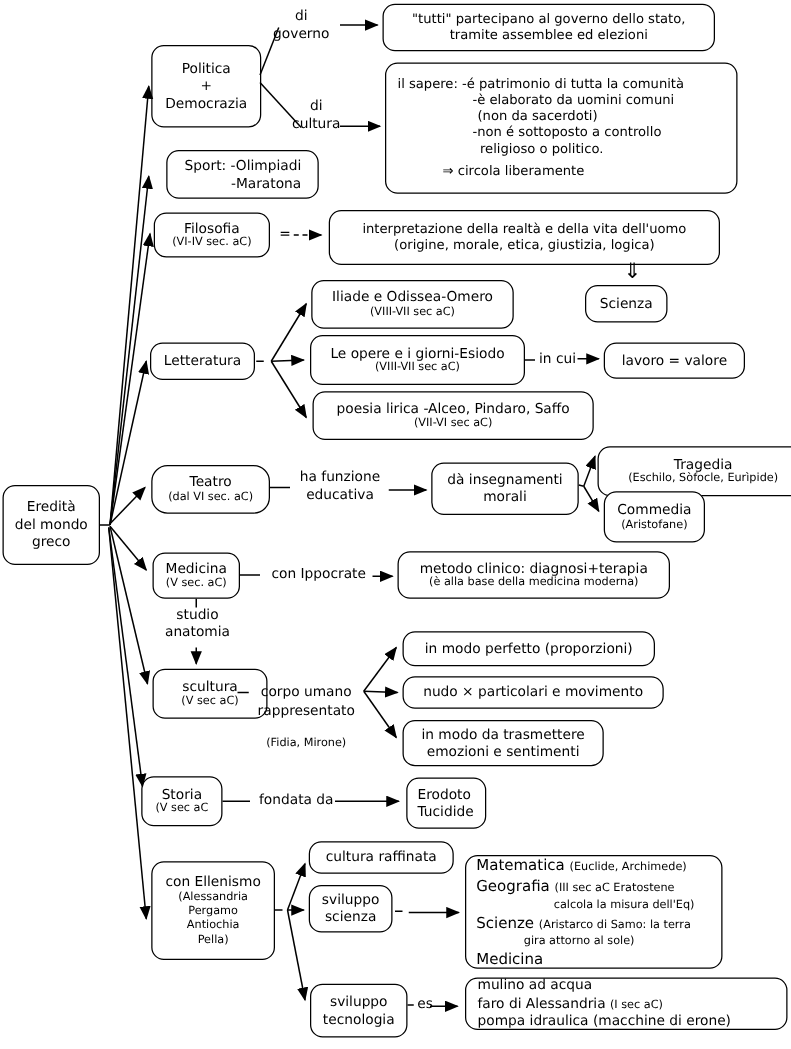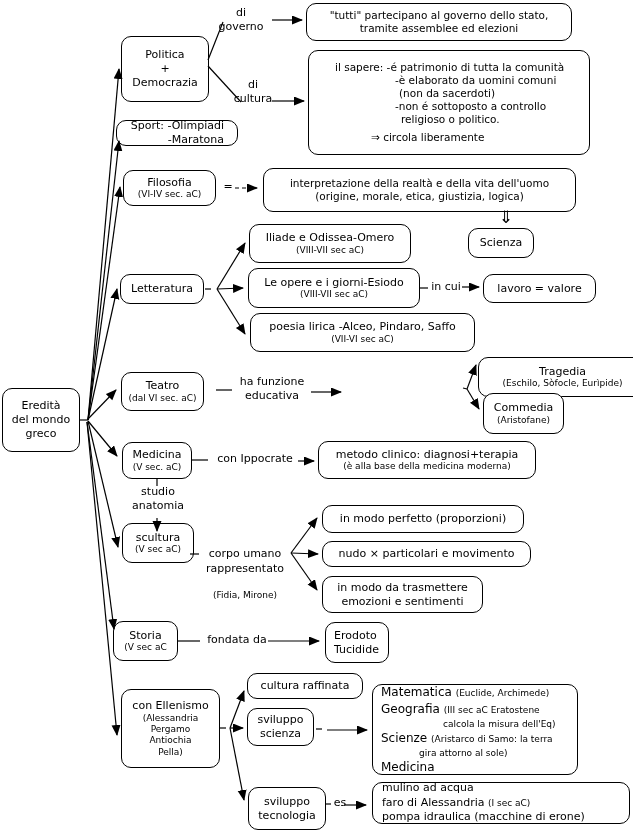--- a/index.html
+++ b/index.html
@@ -1,21 +1,21 @@
 <!DOCTYPE html>
 <html><head>
 <meta charset="utf-8">
 <style>
   html,body{margin:0;padding:0;background:#fff;}
   #canvas{position:relative;width:633px;height:839px;background:#fff;overflow:hidden;
           font-family:"DejaVu Sans","Liberation Sans",sans-serif;color:#000;}
   .box{position:absolute;box-sizing:border-box;border:1.5px solid #000;border-radius:10px;
        background:#fff;display:flex;flex-direction:column;justify-content:center;align-items:center;
        text-align:center;font-size:11px;line-height:1.25;white-space:pre-line;padding:2px 4px;}
-  .box.left{align-items:flex-start;text-align:left;padding:6px 26px;}
+  .box.left{align-items:flex-start;text-align:left;padding:6px 9px;}
   .box.right{align-items:flex-end;text-align:right;padding-right:13px;}
   .sub{font-size:9px;line-height:1.25;white-space:pre-line;}
   .big{font-size:12px;}
   .small{font-size:9px;}
   .lbl{position:absolute;font-size:11px;line-height:1.3;text-align:center;white-space:pre-line;}
   .sap{white-space:nowrap;}
   .s2{padding-left:60px;} .s3{padding-left:64px;} .s4{padding-left:60px;}
   .s5{padding-left:66px;} .s6{padding-left:36px;margin-top:5px;}
   .ind1{padding-left:62px;line-height:1.15;} .ind2{padding-left:38px;line-height:1.15;}
   .sciline{line-height:1.35;white-space:nowrap;}
@@ -29,21 +29,21 @@
 <div id="canvas">
 
   <div class="box" style="left:2px;top:388px;width:78px;height:64px;">Eredità
 del mondo
 greco</div>
 
   <div class="box" style="left:121px;top:36px;width:88px;height:66px;">Politica
 +
 Democrazia</div>
 
-  <div class="box right" style="left:116px;top:120px;width:122px;height:26px;">Sport: -Olimpiadi
+  <div class="box right" style="left:133px;top:120px;width:122px;height:39px;">Sport: -Olimpiadi
 -Maratona</div>
 
   <div class="box" style="left:123px;top:170px;width:93px;height:36px;">
     <div>Filosofia</div>
     <div class="sub">(VI-IV sec. aC)</div>
   </div>
 
   <div class="box" style="left:263px;top:168px;width:313px;height:44px;font-size:10.5px;">interpretazione della realtà e della vita dell'uomo
 (origine, morale, etica, giustizia, logica)</div>
 
@@ -78,42 +78,44 @@
   <div class="box" style="left:250px;top:313px;width:225px;height:39px;">
     <div>poesia lirica -Alceo, Pindaro, Saffo</div>
     <div class="sub">(VII-VI sec aC)</div>
   </div>
 
   <div class="box" style="left:478px;top:357px;width:169px;height:40px;">
     <div>Tragedia</div>
     <div class="sub">(Eschilo, Sòfocle, Eurìpide)</div>
   </div>
 
-  <div class="box" style="left:121px;top:372px;width:83px;height:39px;">
+  <div class="box" style="left:121px;top:372px;width:95px;height:39px;border-radius:13px;">
     <div>Teatro</div>
     <div class="sub">(dal VI sec. aC)</div>
   </div>
 
+  <div class="box" style="left:345px;top:370px;width:118px;height:42px;">dà insegnamenti
+morali</div>
 
   <div class="box" style="left:483px;top:393px;width:81px;height:41px;">
     <div>Commedia</div>
     <div class="sub">(Aristofane)</div>
   </div>
 
   <div class="box" style="left:122px;top:442px;width:70px;height:37px;">
     <div>Medicina</div>
     <div class="sub">(V sec. aC)</div>
   </div>
 
   <div class="box" style="left:318px;top:441px;width:218px;height:38px;">
     <div>metodo clinico: diagnosi+terapia</div>
     <div class="sub">(è alla base della medicina moderna)</div>
   </div>
 
-  <div class="box" style="left:122px;top:523px;width:72px;height:40px;">
+  <div class="box" style="left:122px;top:535px;width:92px;height:40px;">
     <div>scultura</div>
     <div class="sub">(V sec aC)</div>
   </div>
 
   <div class="box" style="left:322px;top:505px;width:202px;height:28px;">in modo perfetto (proporzioni)</div>
   <div class="box" style="left:322px;top:541px;width:209px;height:26px;">nudo × particolari e movimento</div>
   <div class="box" style="left:322px;top:576px;width:161px;height:37px;">in modo da trasmettere
 emozioni e sentimenti</div>
 
   <div class="box" style="left:113px;top:621px;width:65px;height:40px;">

